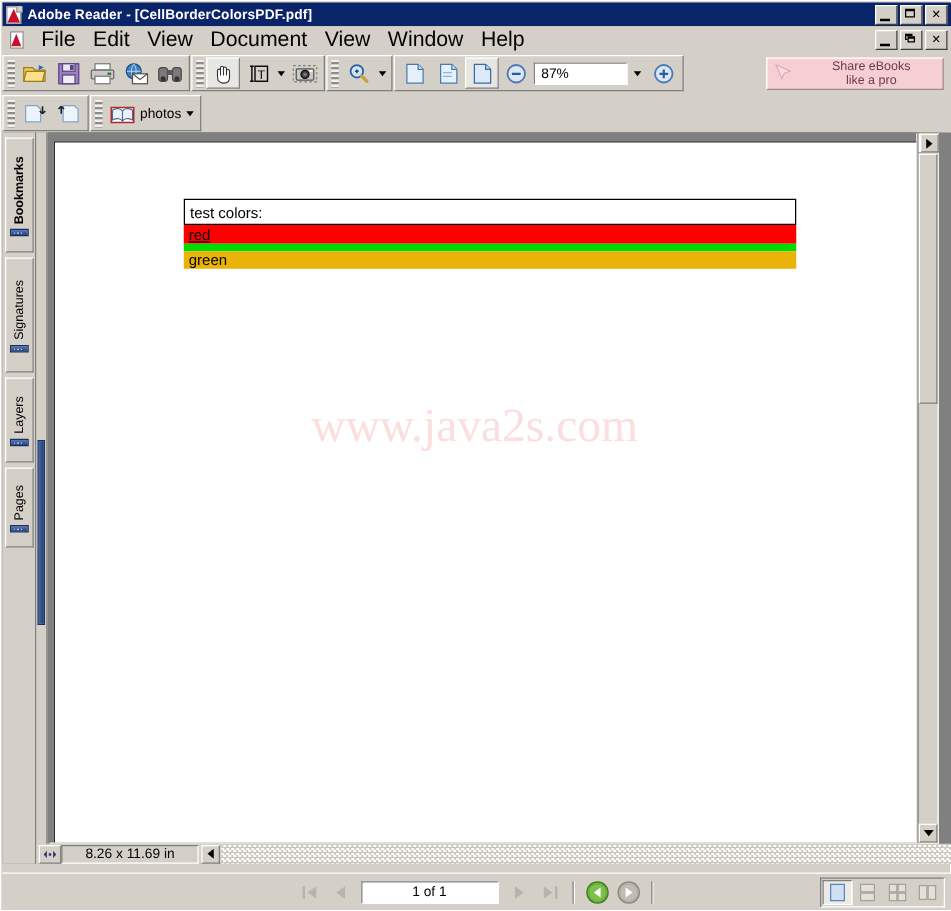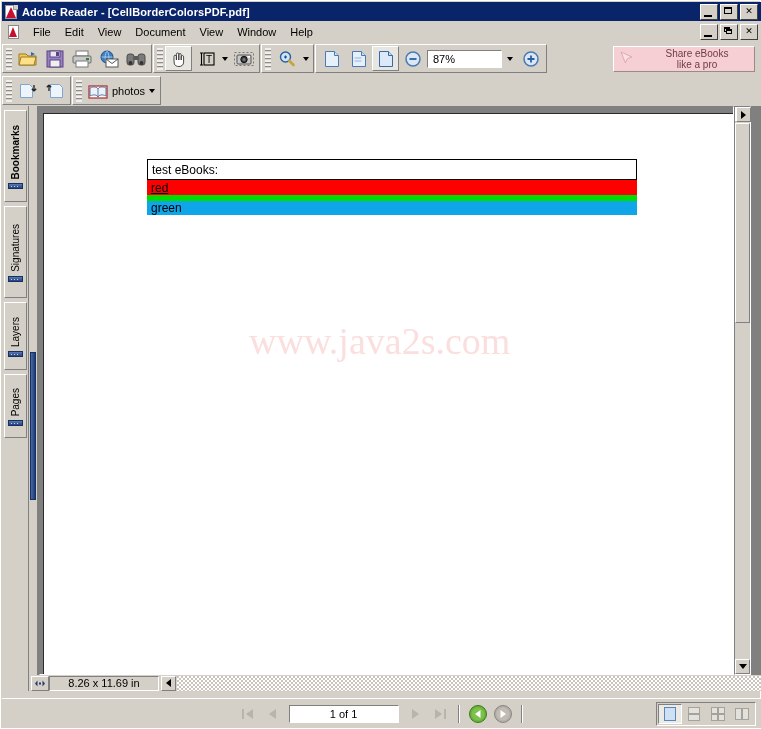--- a/index.html
+++ b/index.html
@@ -33,21 +33,21 @@
   .wb .mx{position:absolute;left:3px;top:2px;width:8px;height:7px;border:1px solid #000;border-top-width:2px;box-sizing:border-box;}
   .wb .rs{position:absolute;left:3px;top:2px;width:6px;height:5px;border:1px solid #000;border-top-width:2px;box-sizing:border-box;}
   .wb .rs2{position:absolute;left:5px;top:4px;width:6px;height:5px;border:1px solid #000;border-top-width:2px;box-sizing:border-box;background:#d4d0c8;}
 
   
   .menubar{position:absolute;left:1px;top:20px;width:759px;height:21px;
            background:#d4d0c8;display:flex;align-items:center;}
   .menu-ico{width:16px;height:16px;margin:0 4px 0 4px;position:relative;flex:0 0 auto;}
   .menu-ico .pg{position:absolute;left:2px;top:1px;width:11px;height:14px;background:#fff;border:1px solid #8a8a8a;box-sizing:border-box;}
   .menu-ico .a{position:absolute;left:3px;top:3px;width:0;height:0;border-left:4.5px solid transparent;border-right:4.5px solid transparent;border-bottom:10px solid #c8102e;}
-  .menu-item{padding:2px 7px;color:#000;font-size:11px;cursor:default;}
+  .menu-item{padding:2px 7px;color:#000;font-size:17px;cursor:default;}
 
   
   .tb-row{position:absolute;left:1px;background:#d4d0c8;display:flex;align-items:center;}
   .tb-row#tb1{top:41px;width:759px;height:33px;}
   .tb-row#tb2{top:74px;width:759px;height:31px;}
   .tb-sec{display:flex;align-items:center;height:29px;
           border:1px solid;border-color:#fff #808080 #808080 #fff;
           padding:0 2px;margin-right:1px;box-sizing:border-box;}
   .grip{width:6px;height:22px;margin:0 2px 0 1px;flex:0 0 auto;
         background:repeating-linear-gradient(to bottom,#f5f5f5 0 1px,#f5f5f5 1px 2px,#808080 2px 3px,transparent 3px 4px);
@@ -411,29 +411,29 @@
 
     <div class="rail">
       <div class="bar"></div>
     </div>
 
     <div class="viewport">
       <div class="page">
 
         <div class="tbl">
           <div class="hdr">
-            <span>test eBooks:</span>
+            <span>test colors:</span>
           </div>
           <div class="band b-red" id="row-red" style="background: rgb(255, 0, 0);">
             <span>red</span>
           </div>
           <div class="band b-green" id="row-greenband" style="background: rgb(0, 221, 0);">
             <span></span>
           </div>
-          <div class="band b-mag" id="row-mag" style="background: #0ea5e9;">
+          <div class="band b-mag" id="row-mag" style="background: #eab308;">
             <span>green</span>
           </div>
         </div>
 
         <div class="watermark">www.java2s.com</div>
       </div>
     </div>
 
     <div class="panel-arw">
         <div class="tri-rt"></div>

